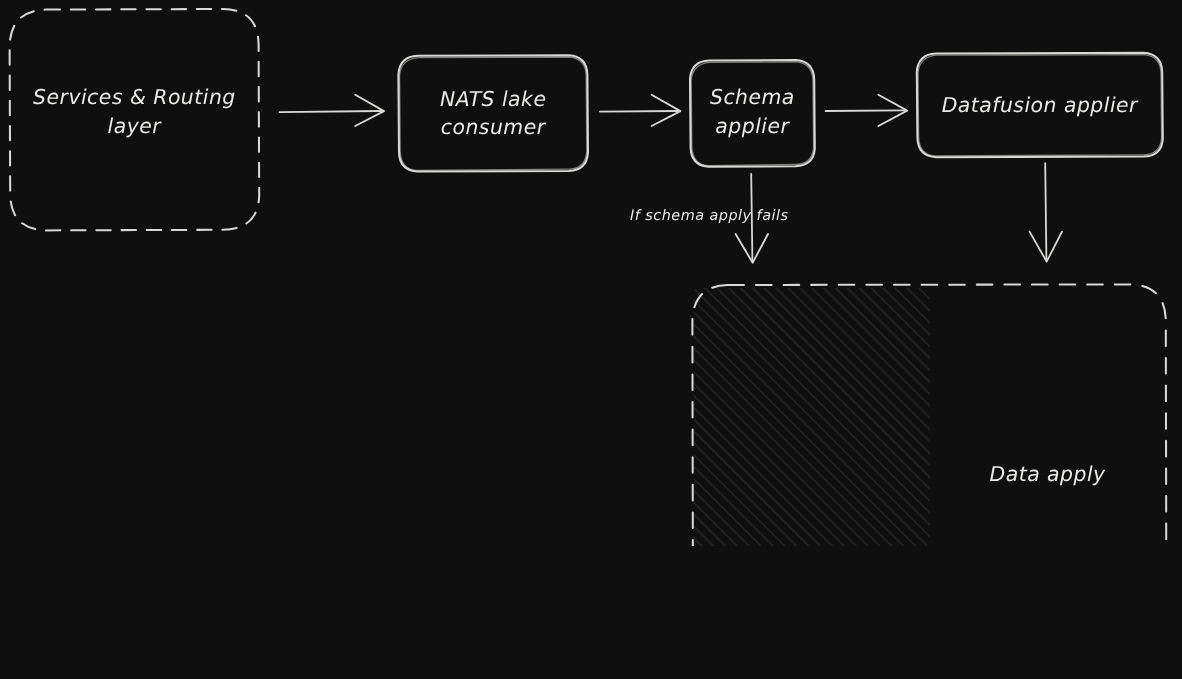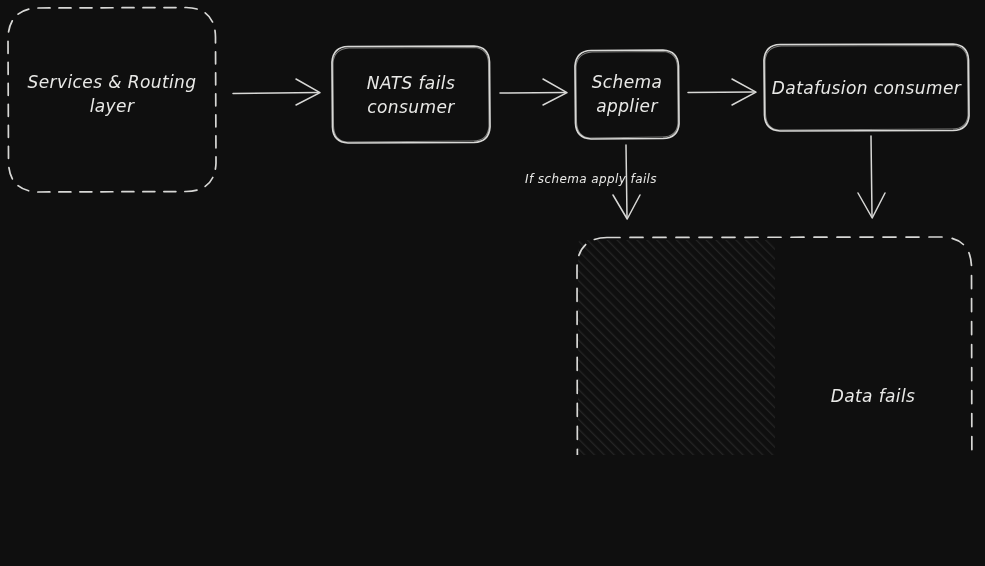--- a/index.html
+++ b/index.html
@@ -103,26 +103,26 @@
         <path d="M 871 136 L 872 216" stroke-width="1.5"></path>
         <path d="M 858 193 L 872.2 218 L 885 193" stroke-width="1.5"></path>
       </g>
 
     </g>
   </svg>
 
   <div class="nodelabel" style="left:8px; top:70px; width:208px;">Services &amp; Routing
 layer</div>
 
-  <div class="nodelabel" style="left:332px; top:71px; width:158px;">NATS fails
+  <div class="nodelabel" style="left:332px; top:71px; width:158px;">NATS lake
 consumer</div>
 
   <div class="nodelabel" style="left:576px; top:70px; width:102px;text-align:center;">Schema
 applier</div>
 
-  <div class="nodelabel" style="left:765px; top:76px; width:203px;">Datafusion consumer</div>
+  <div class="nodelabel" style="left:765px; top:76px; width:203px;">Datafusion applier</div>
 
 
-  <div class="nodelabel" style="left:775px; top:384px; width:196px;">Data fails</div>
+  <div class="nodelabel" style="left:775px; top:384px; width:196px;">Data apply</div>
 
   <div class="edgelabel" style="left:525px; top:172px;">If schema apply fails</div>
 
 </div>
 
 </body></html>

